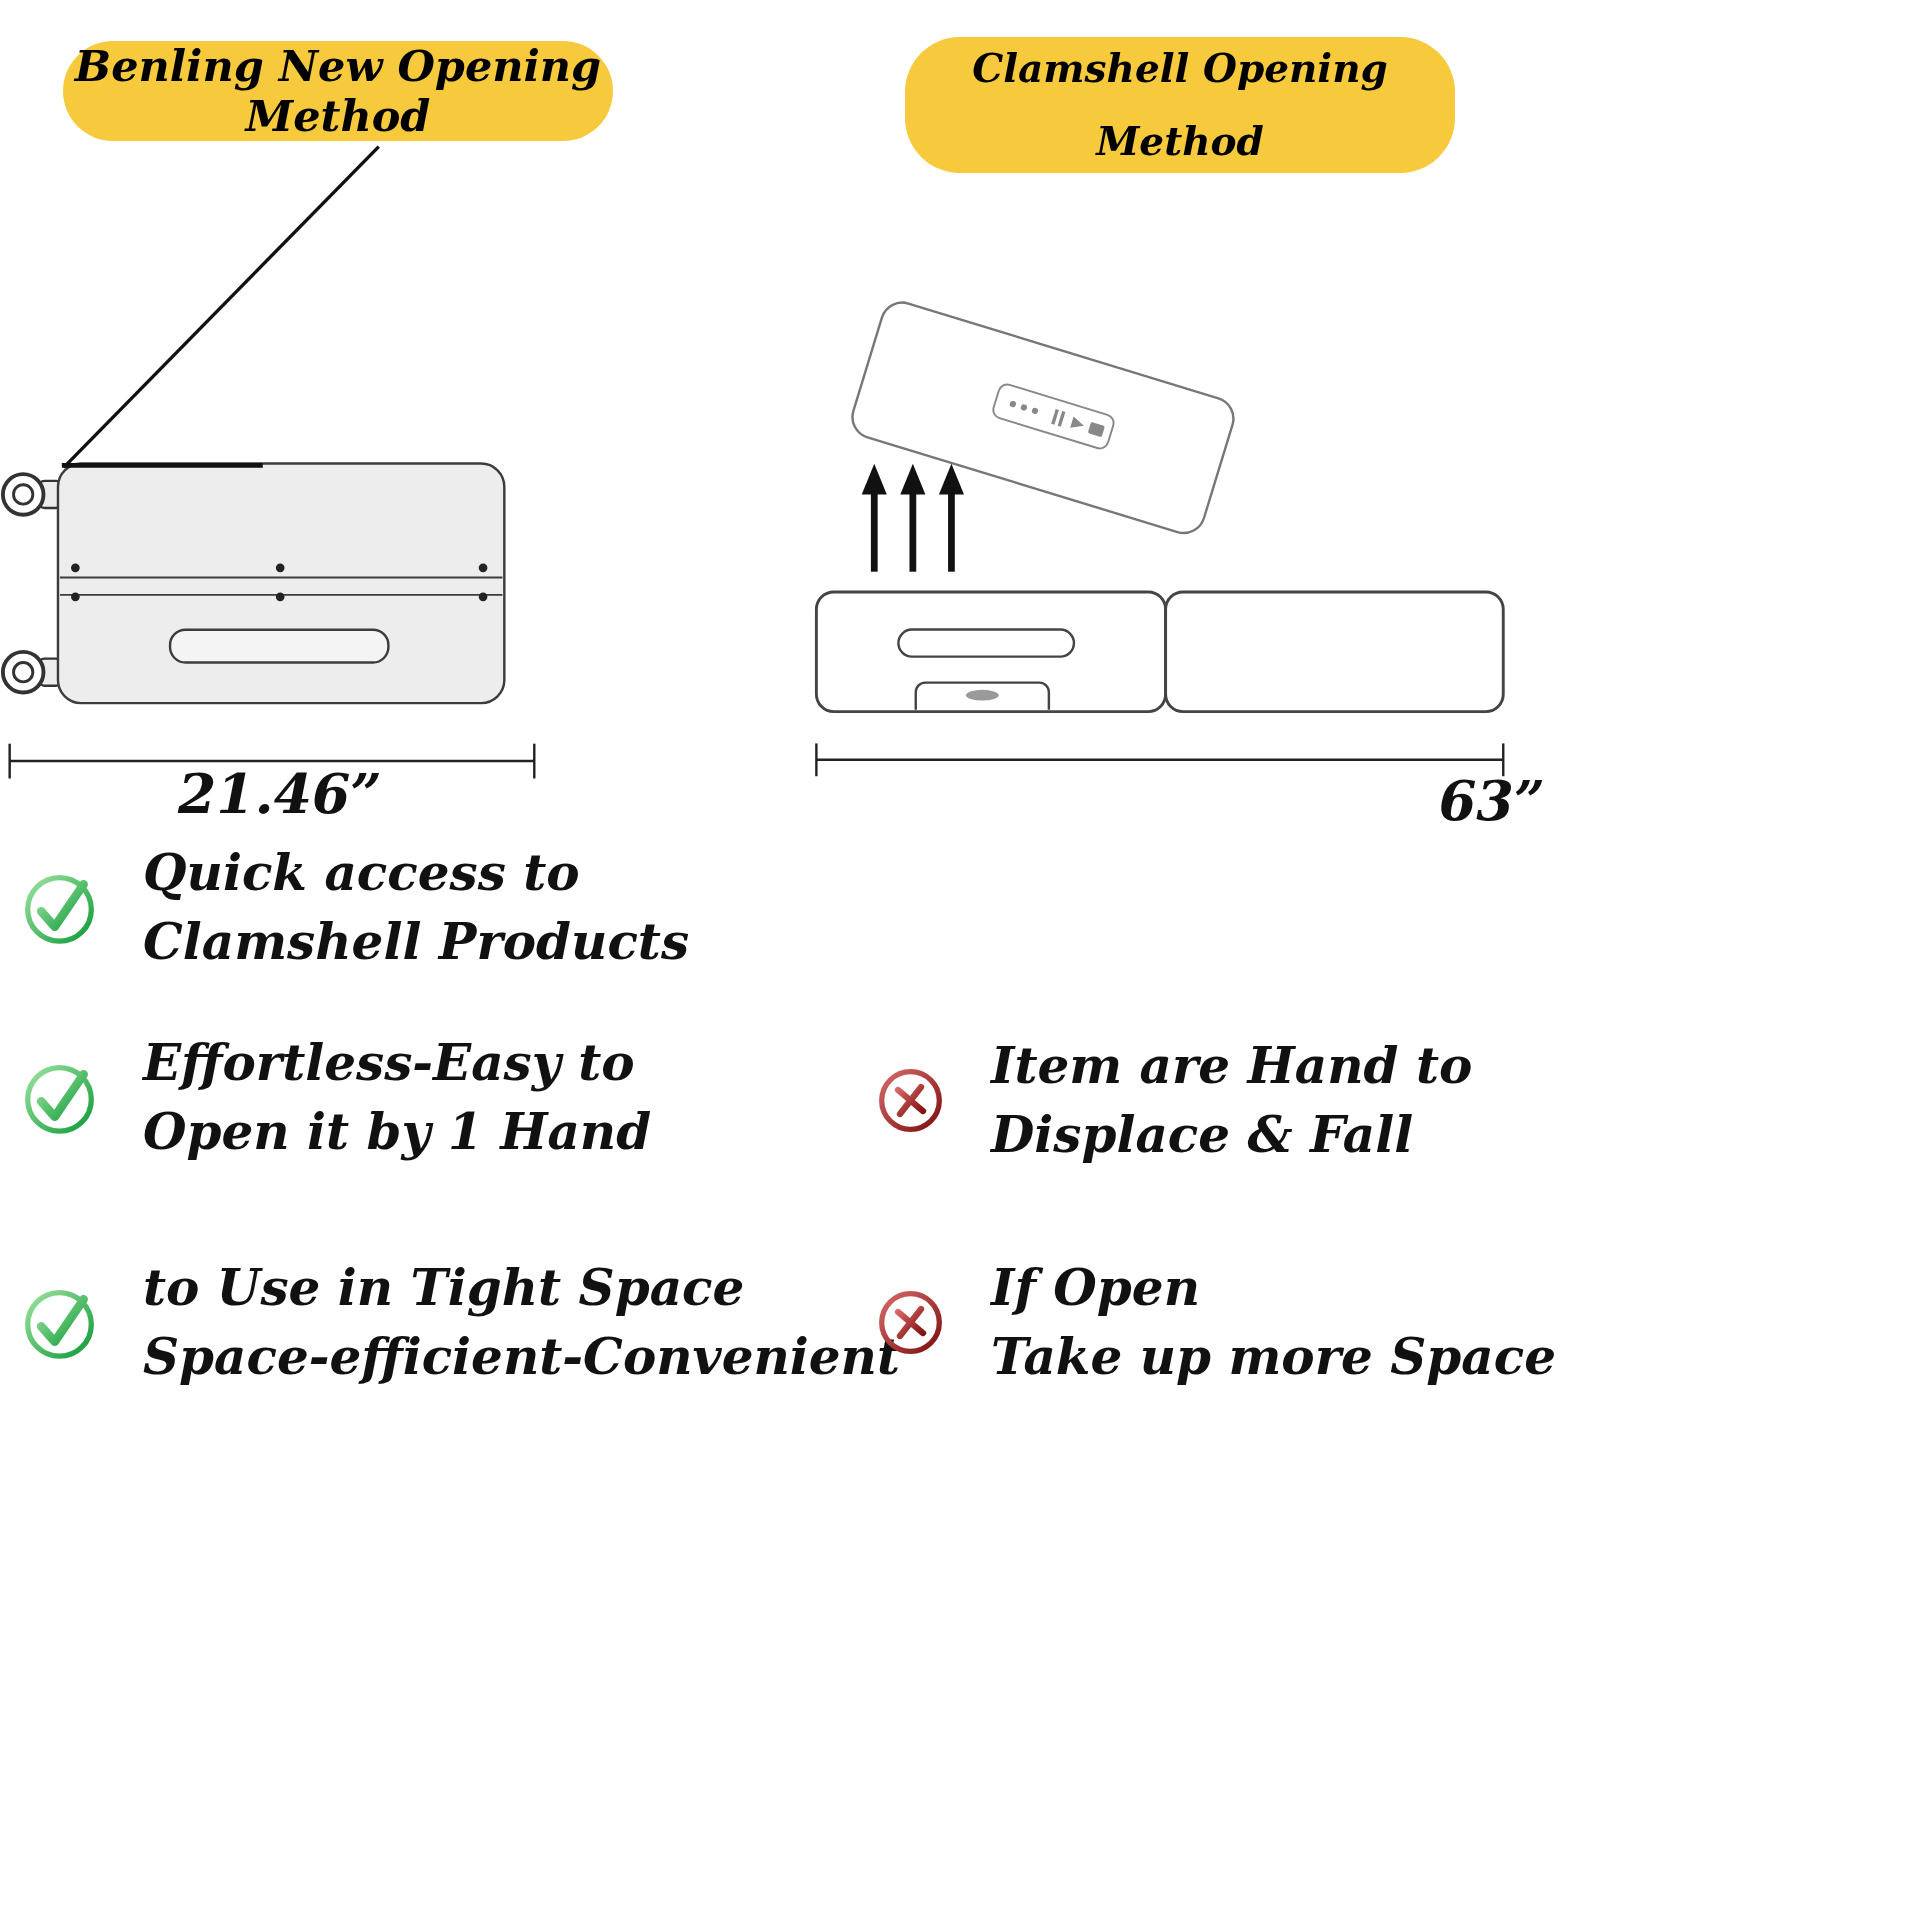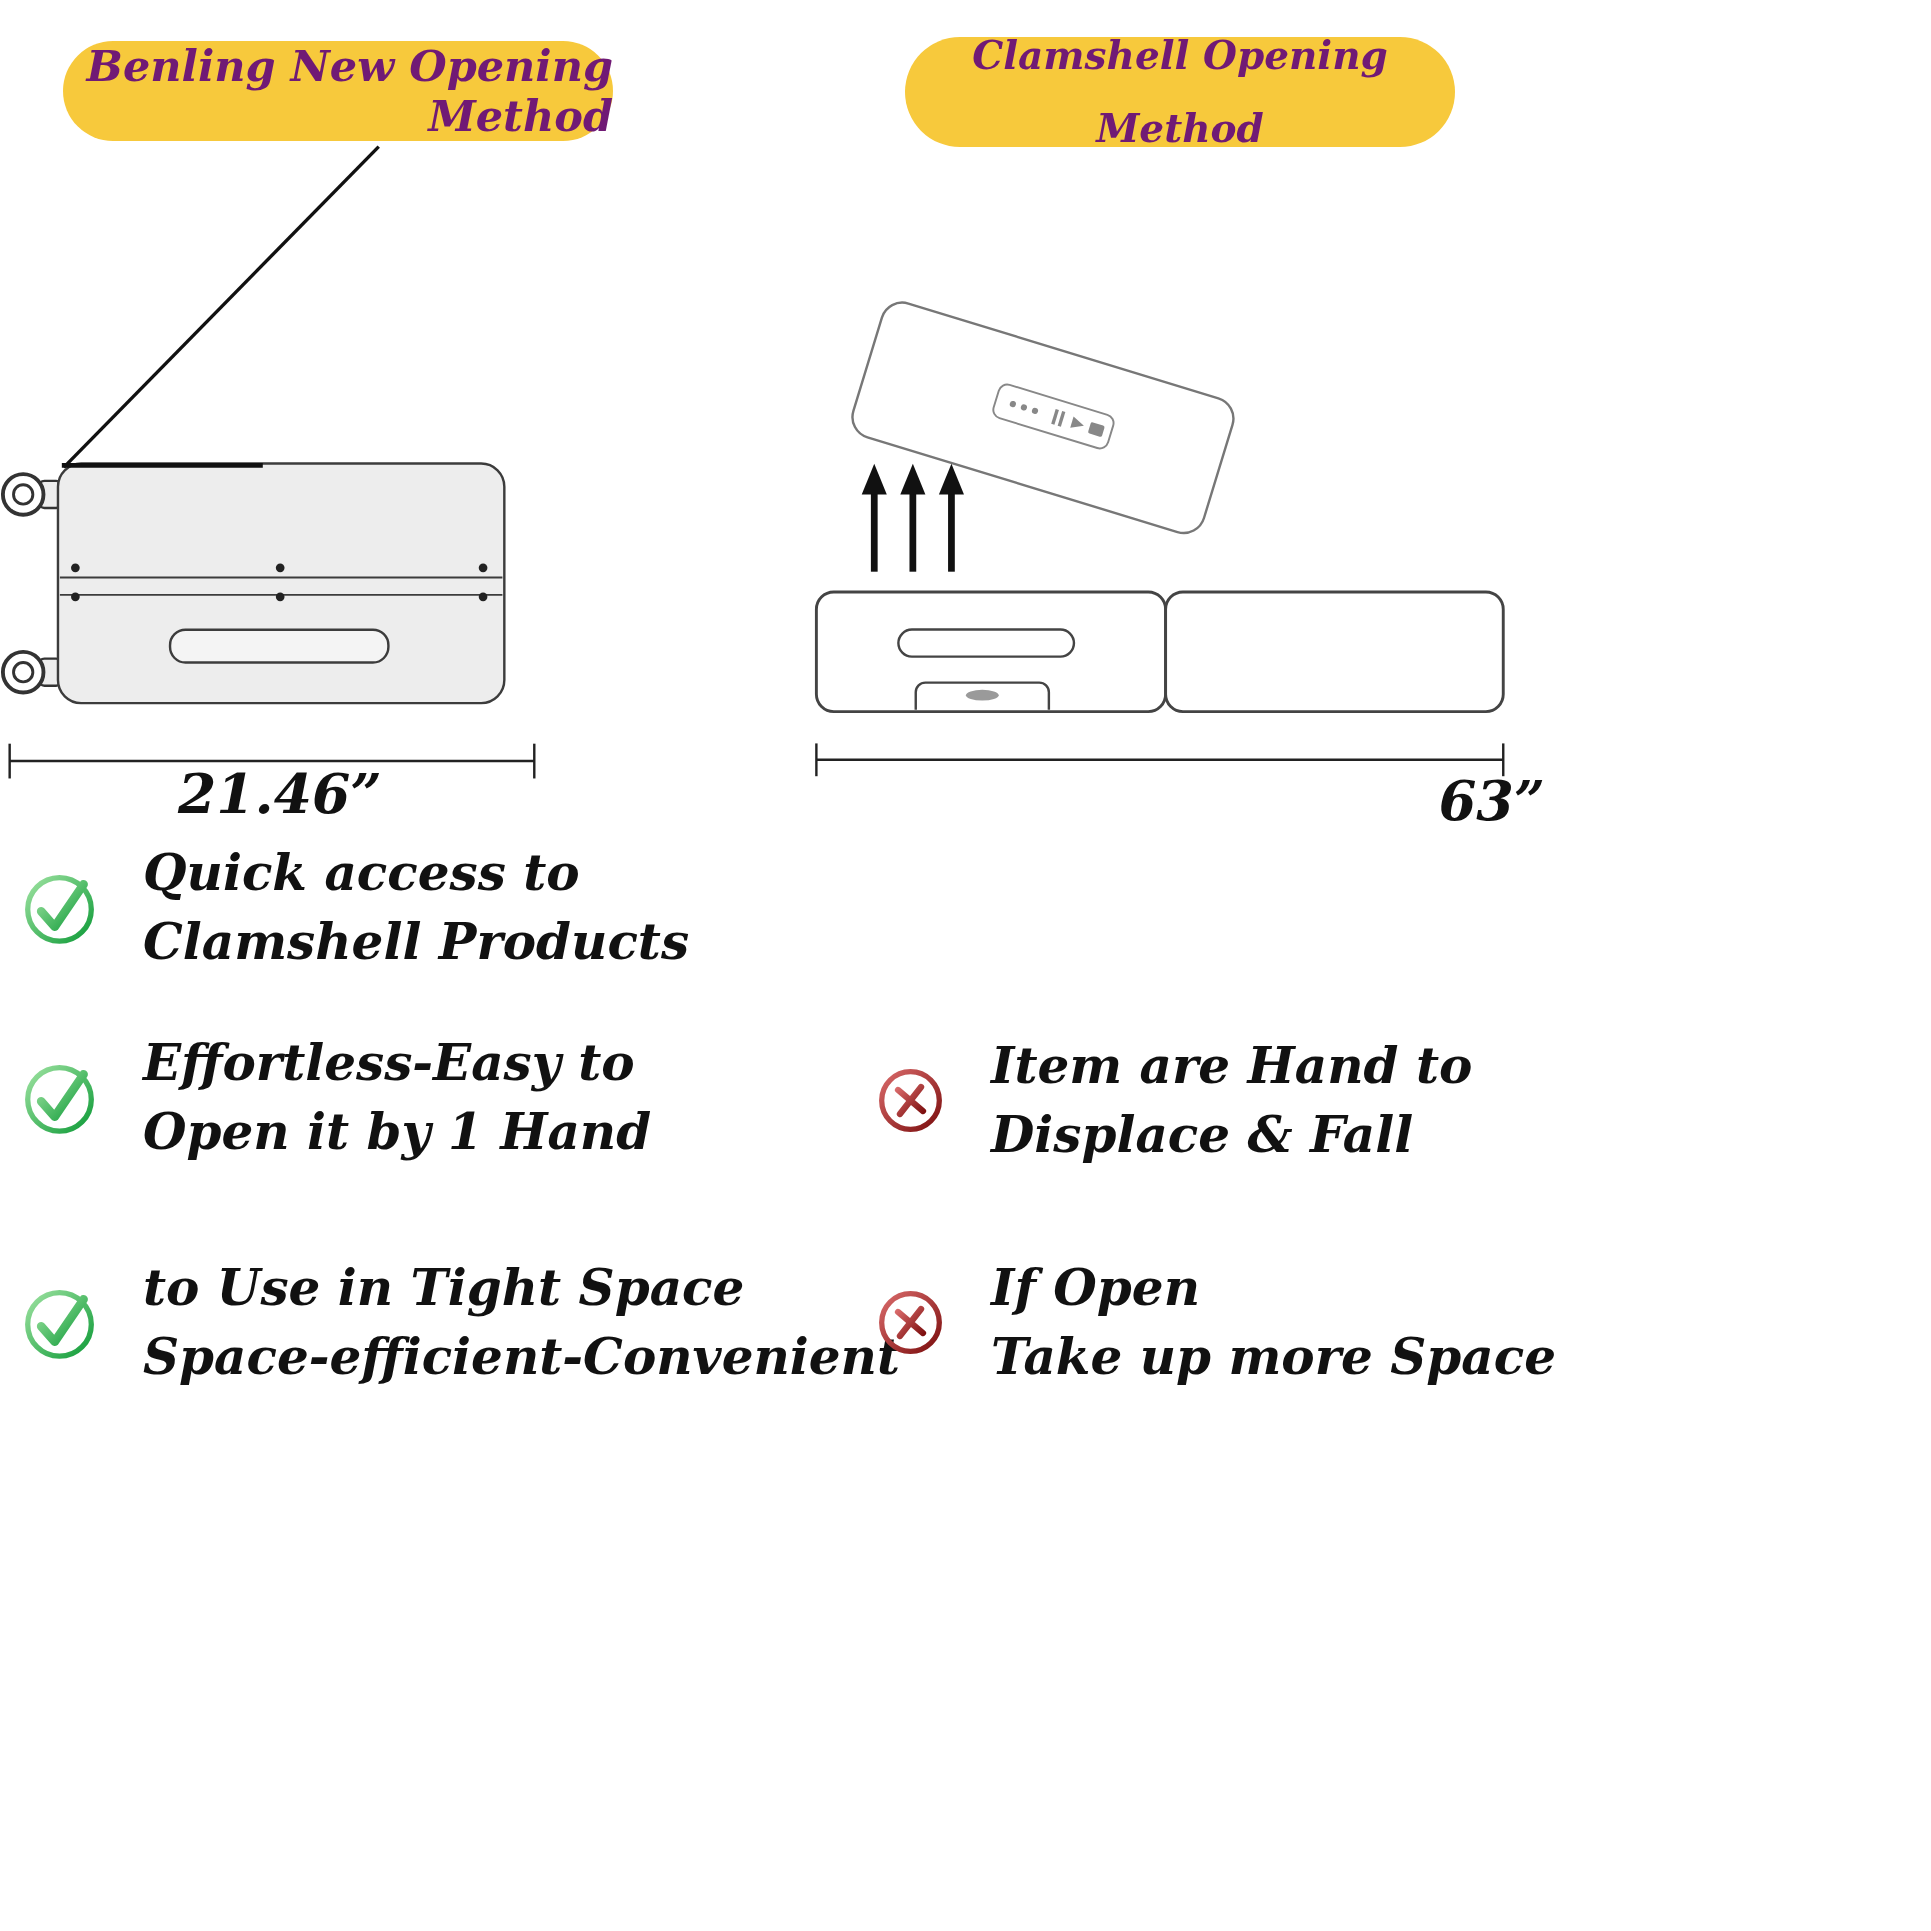--- a/index.html
+++ b/index.html
@@ -8,24 +8,24 @@
     width:1931px; height:1931px;
     font-family:"DejaVu Serif","Liberation Serif",serif;
     color:#111;
   }
   .page { position:relative; width:1931px; height:1931px; background:#fff; overflow:hidden; }
 
   .pill {
     position:absolute;
     background:var(--pill,#F7C93C);
     display:flex; flex-direction:column; justify-content:center; align-items:center;
-    text-align:right; font-weight:bold; font-style:italic; color:#701a75;
+    text-align:center; font-weight:bold; font-style:italic; color:#000000;
   }
   .pill-left  { left:63px;  top:41px; width:550px; height:100px; border-radius:50px; font-size:43px; }
-  .pill-right { left:905px; top:37px; width:550px; height:110px; border-radius:55px; font-size:39px; line-height:1.25;gap:24px; }
+  .pill-right { left:905px; top:37px; width:550px; height:136px; border-radius:55px; font-size:39px; line-height:1.25;gap:24px; }
 
   .diagram { position:absolute; }
 
   .measure-label { position:absolute; font-weight:bold; font-style:italic; text-align:center; }
   .measure-label.ml-left  { left:29px;  top:761px; width:502px; font-size:55px; }
   .measure-label.ml-right { left:792px; top:769px; width:753px; font-size:54px;text-align:right; }
 
   .feature { position:absolute; display:flex; align-items:center; gap:44px; }
   .feature .ftext {
     font-weight:bold; font-style:italic; font-size:50px; line-height:1.38; white-space:nowrap;

